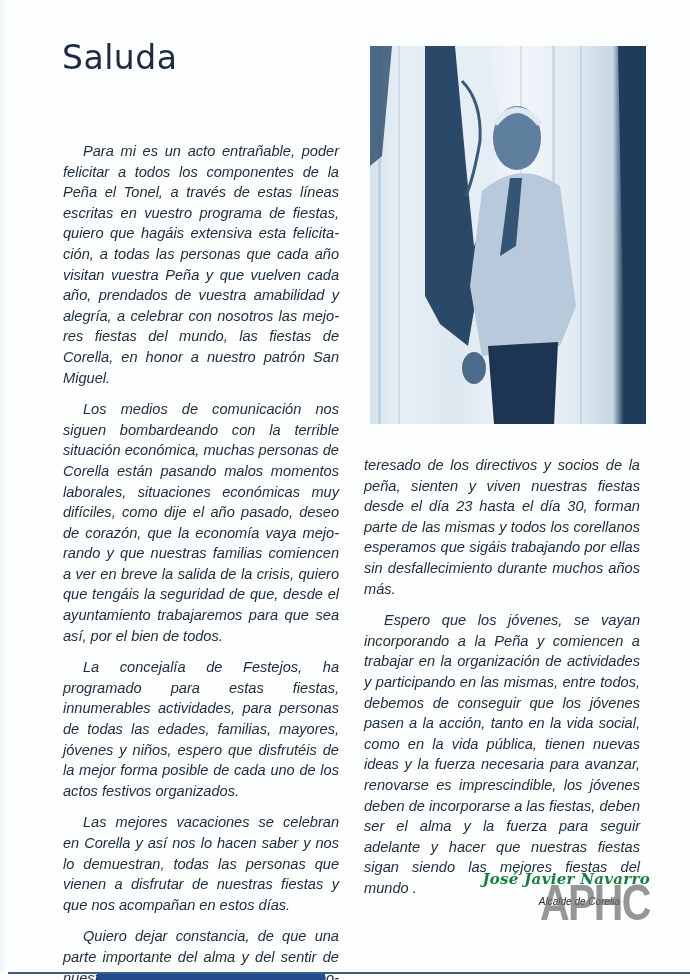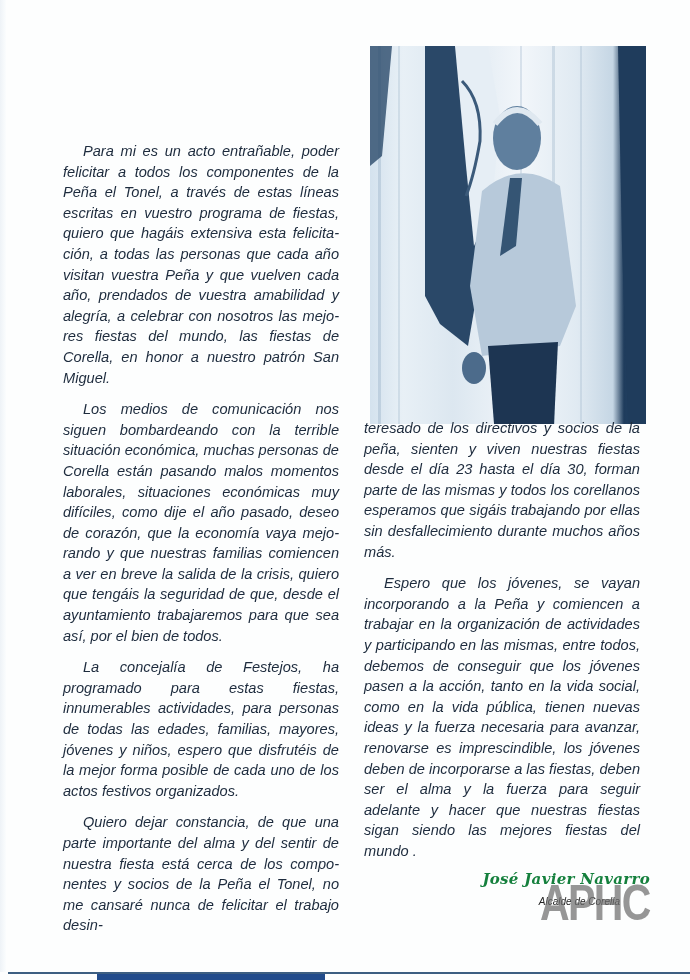--- a/index.html
+++ b/index.html
@@ -20,21 +20,21 @@
       color: #1c2b42; margin: 0;
     }
     .title span { display: block; }
     .col {
       position: absolute; font-size: 14.6px; line-height: 20.6px;
       text-align: justify; color: #1d2b3d;
     }
     .col p { margin: 0 0 11px 0; text-indent: 20px; hyphens: manual; font-style: italic; }
     .col p.cont { text-indent: 0; }
     .col-left { left: 63px; top: 141px; width: 276px; }
-    .col-right { left: 364px; top: 418px; width: 276px; }
+    .col-right { left: 364px; top: 455px; width: 276px; }
     .photo {
       position: absolute; left: 370px; top: 46px; width: 276px; height: 378px;
       overflow: hidden;
       background: linear-gradient(to right, #d4e2ee 0%, #e8f0f6 12%, #dce7f0 30%, #f2f6fa 55%, #e0eaf2 75%, #c5d6e4 88%, #1f3c5c 92%, #284a6e 100%);
     }
     .photo svg { position: absolute; left: 0; top: 0; }
     .signature-block {
       position: absolute; left: 440px; top: 870px; width: 210px; text-align: right;
     }
     .signature {
@@ -58,26 +58,28 @@
       position: absolute; left: 97px; top: 974px; width: 228px; height: 6px;
       background: #224c8c;
     }
   </style>
 </head>
 <body>
 
 <div class="page-edge-left"></div>
 
 <h1 class="title">
+  <span>Saluda</span>
 </h1>
 
 <div class="col col-left">
   <p>Para mi es un acto entrañable, poder felicitar a todos los componentes de la Peña el Tonel, a través de estas líneas escritas en vuestro programa de fiestas, quiero que hagáis extensiva esta felicita­ción, a todas las personas que cada año visitan vuestra Peña y que vuelven cada año, prendados de vuestra amabilidad y alegría, a celebrar con nosotros las mejo­res fiestas del mundo, las fiestas de Corella, en honor a nuestro patrón San Miguel.</p>
   <p>Los medios de comunicación nos siguen bombardeando con la terrible situa­ción económica, muchas personas de Corella están pasando malos momentos laborales, situaciones económicas muy difíciles, como dije el año pasado, deseo de corazón, que la economía vaya mejo­rando y que nuestras familias comiencen a ver en breve la salida de la crisis, quiero que tengáis la seguridad de que, desde el ayuntamiento trabajaremos para que sea así, por el bien de todos.</p>
   <p>La concejalía de Festejos, ha programa­do para estas fiestas, innumerables activi­dades, para personas de todas las edades, familias, mayores, jóvenes y niños, espero que disfrutéis de la mejor forma posible de cada uno de los actos festivos organiza­dos.</p>
+  <p>Las mejores vacaciones se celebran en Corella y así nos lo hacen saber y nos lo demuestran, todas las personas que vie­nen a disfrutar de nuestras fiestas y que nos acompañan en estos días.</p>
   <p>Quiero dejar constancia, de que una parte importante del alma y del sentir de nuestra fiesta está cerca de los compo­nentes y socios de la Peña el Tonel, no me cansaré nunca de felicitar el trabajo desin-</p>
 </div>
 
 <div class="photo">
   <svg width="276" height="378" viewBox="0 0 276 378">
 
     <g opacity="0.35">
       <rect x="8" y="0" width="3" height="378" fill="#8fa9c2"></rect>
       <rect x="28" y="0" width="2" height="378" fill="#a6bcd0"></rect>
       <rect x="150" y="0" width="2" height="378" fill="#a6bcd0"></rect>

